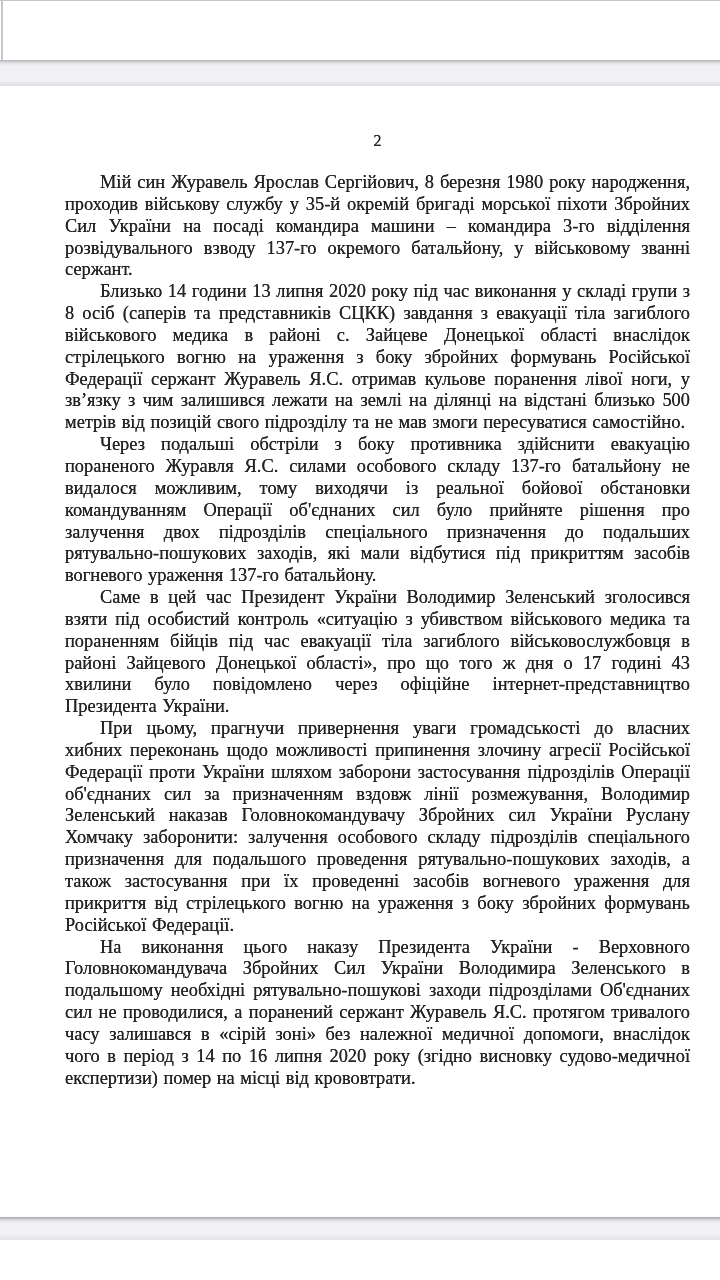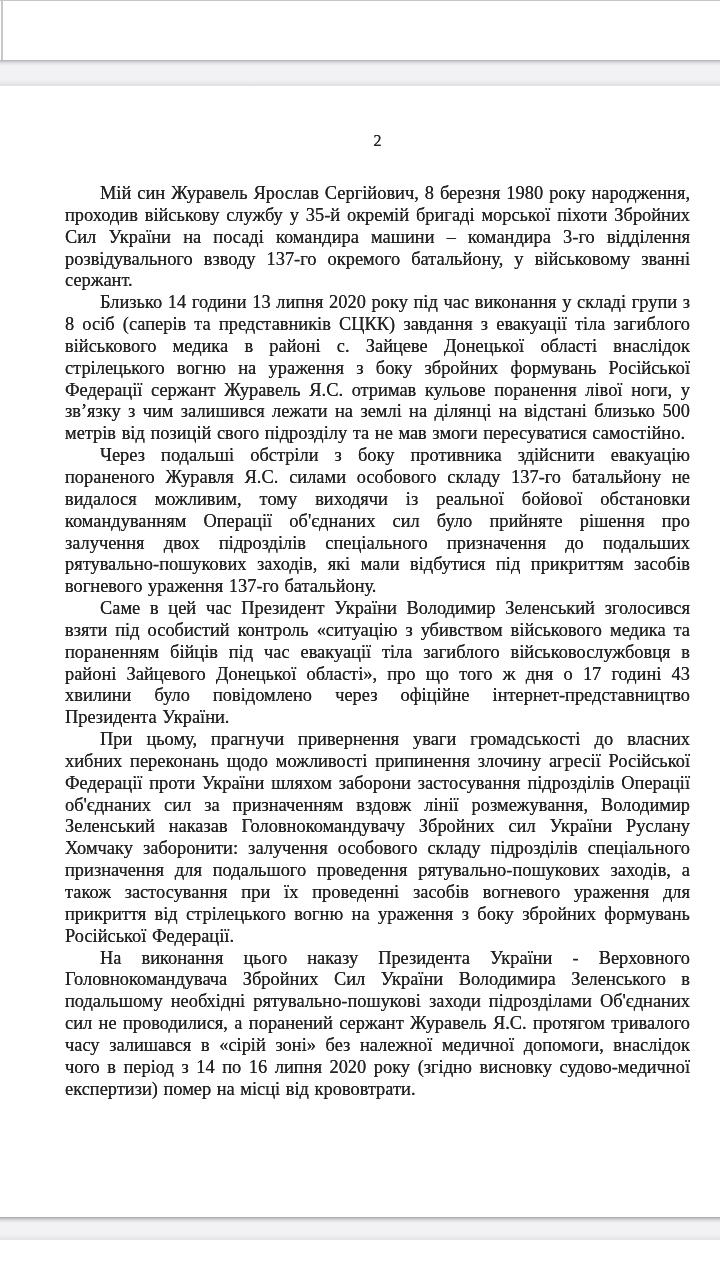--- a/index.html
+++ b/index.html
@@ -64,21 +64,21 @@
   }
   .page-number {
     margin: 46px 30px 0 65px;
     width: 625px;
     text-align: center;
     font-size: 16px;
     color: #242424;
     text-shadow: 0 0 0.4px #242424;
   }
   .page-body {
-    margin: 33px 30px 0 65px;
+    margin: 22px 30px 0 65px;
     width: 625px;
   }
   .page-body p {
     margin: 0;
     font-size: 18.4px;
     line-height: 21.85px;
     text-align: justify;
     text-indent: 35px;
     color: #242424;
     text-shadow: 0 0 0.45px #242424;

